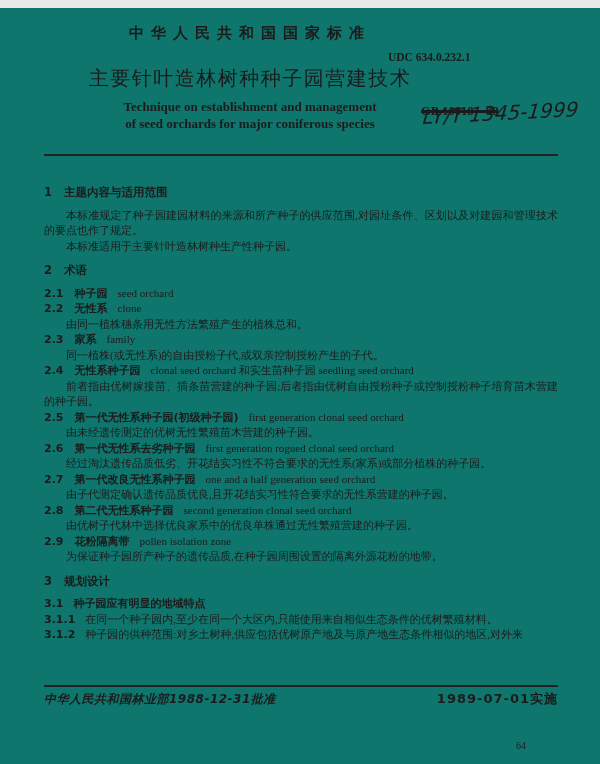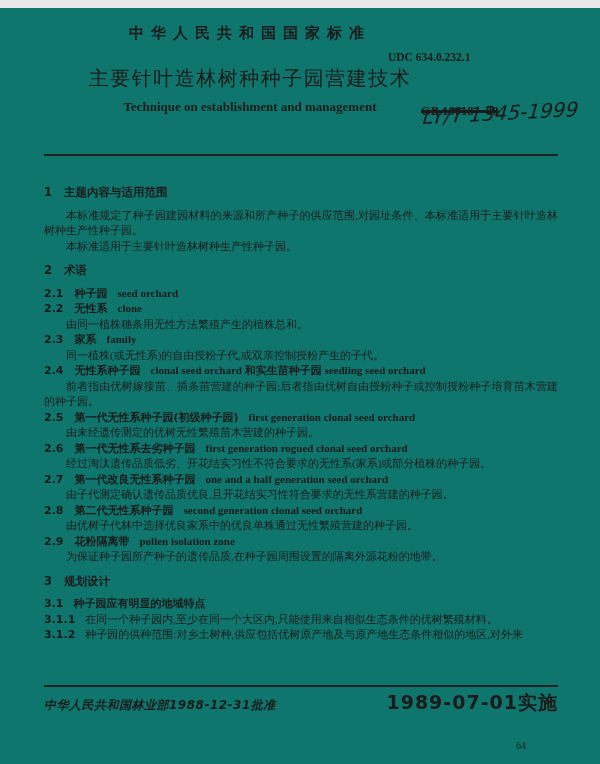--- a/index.html
+++ b/index.html
@@ -48,58 +48,59 @@
   }
   .sec-heading {
     margin:9px 0 7px 0; font-family:"DejaVu Sans", sans-serif;
     font-weight:bold; font-size:11.5px;
   }
   .sec-heading .h-num { margin-right:12px; }
   .para { margin:0; text-indent:2em; text-align:justify; }
   .term { margin:0; }
   .term-head { font-family:"DejaVu Sans", sans-serif; font-weight:bold; font-size:11px; }
   .term-head .t-num { margin-right:11px; }
-  .term-head .t-en { font-family:"Liberation Serif", serif; margin-left:10px; font-weight:bold; }
+  .term-head .t-en { font-family:"Liberation Serif", serif; margin-left:10px; font-weight:normal; }
   .term-def { margin:0; text-indent:2em; text-align:justify; }
   .clause { margin:0; }
   .clause .c-num { font-family:"DejaVu Sans", sans-serif; font-weight:bold; margin-right:10px; }
   .clause.bold .c-text { font-family:"DejaVu Sans", sans-serif; font-weight:bold; }
 
   
   .footer {
     position:absolute; top:682px; left:44px; width:514px;
     display:flex; justify-content:space-between; align-items:baseline;
     font-family:"DejaVu Sans", sans-serif; font-weight:bold;
   }
   .footer .appr { font-size:12px; letter-spacing:0.5px;font-style:italic; }
-  .footer .impl { font-size:19px; letter-spacing:1px; }
+  .footer .impl { font-size:13px; letter-spacing:1px; }
   .pageno { position:absolute; top:732px; left:516px; font-size:10px; }
 </style>
 </head>
 <body>
 
 <div class="page">
 
   <div class="banner">中华人民共和国国家标准</div>
   <div class="udc">UDC  634.0.232.1</div>
 
   <h1 class="title-zh">主要针叶造林树种种子园营建技术</h1>
   <div class="title-en l1">Technique on establishment and management</div>
+  <div class="title-en l2">of seed orchards for major coniferous species</div>
 
   <div class="old-code">GB 10018—88</div>
   <div class="handwritten">LY/T 1345-1999</div>
 
   <div class="rule-top"></div>
 
   <div class="doc-body">
 
     <div class="sec-heading">
       <span class="h-num">1</span><span>主题内容与适用范围</span>
     </div>
-    <p class="para">本标准规定了种子园建园材料的来源和所产种子的供应范围,对园址条件、本标准适用于主要针叶造林树种生产性种子园。</p>
+    <p class="para">本标准规定了种子园建园材料的来源和所产种子的供应范围,对园址条件、区划以及对建园和管理技术的要点也作了规定。</p>
     <p class="para">本标准适用于主要针叶造林树种生产性种子园。</p>
 
     <div class="sec-heading">
       <span class="h-num">2</span><span>术语</span>
     </div>
 
     <div class="term">
       <div class="term-head">
         <span class="t-num">2.1</span><span class="t-zh">种子园</span><span class="t-en">seed orchard</span>
       </div>

